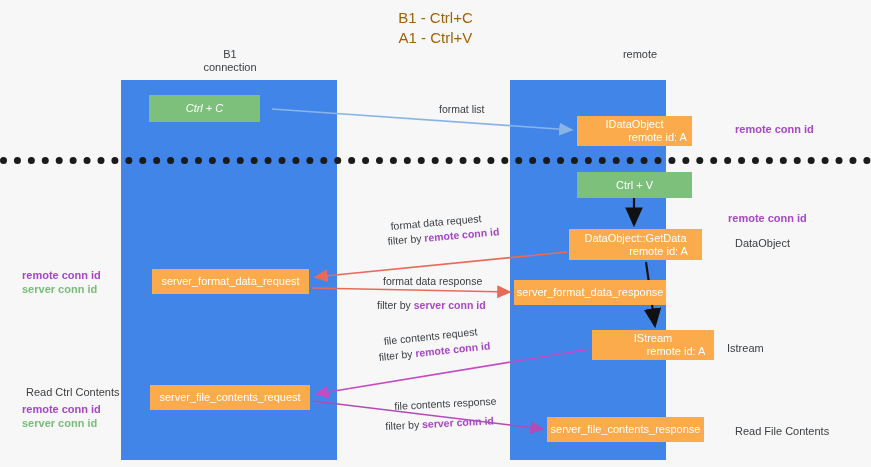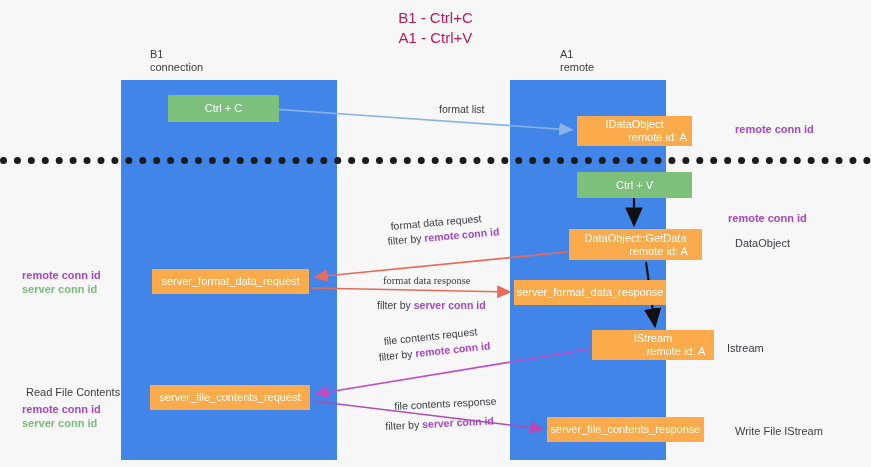--- a/index.html
+++ b/index.html
@@ -2,45 +2,45 @@
 <html><head>
 <meta charset="utf-8">
 <style>
   html,body{margin:0;padding:0;background:#f7f7f8;}
   body{width:871px;height:467px;position:relative;overflow:hidden;
        font-family:"Liberation Sans","DejaVu Sans",sans-serif;color:#3c4043;}
   .stage{position:absolute;inset:0;}
 
   
   .title{position:absolute;left:0;top:8px;width:871px;text-align:center;
-         font-size:15px;line-height:20px;color:#be185d;white-space:pre-line;}
-
-  
-  .colhead{position:absolute;text-align:left;font-size:11px;line-height:13px;color:#3c4043;}
+         font-size:15px;line-height:20px;color:#a16207;white-space:pre-line;}
+
+  
+  .colhead{position:absolute;text-align:center;font-size:11px;line-height:13px;color:#3c4043;}
   #head-b1{left:150px;top:48px;width:160px;}
   #head-a1{left:560px;top:48px;width:160px;}
 
   
   .lane{position:absolute;background:#4285e8;top:80px;height:380px;}
   #lane-b1{left:121px;width:216px;}
   #lane-a1{left:510px;width:156px;}
 
   
   .divider{position:absolute;left:0;top:157px;width:871px;height:0;
            border-top:7px dotted #1b1b1b;}
 
   
   .box{position:absolute;box-sizing:border-box;display:flex;flex-direction:column;
        align-items:center;justify-content:center;text-align:center;
        font-size:11px;line-height:13px;color:#fff;padding:2px 4px;}
   .box.green{background:#7cc07c;}
   .box.orange{background:#fbab4c;}
   .box .l2{display:block;margin-left:46px;}
 
-  #box-ctrlc{left:168px;top:95px;width:111px;height:27px;}
+  #box-ctrlc{left:149px;top:95px;width:111px;height:27px;font-style:italic;}
   #box-idataobject{left:577px;top:116px;width:115px;height:30px;text-align:center;}
   #box-ctrlv{left:577px;top:172px;width:115px;height:26px;}
   #box-getdata{left:569px;top:229px;width:133px;height:31px;}
   #box-srv-fmt-req{left:152px;top:269px;width:157px;height:25px;}
   #box-srv-fmt-resp{left:514px;top:280px;width:152px;height:25px;}
   #box-istream{left:592px;top:330px;width:122px;height:30px;}
   #box-srv-file-req{left:150px;top:385px;width:160px;height:25px;}
   #box-srv-file-resp{left:547px;top:417px;width:157px;height:25px;}
 
   
@@ -57,21 +57,21 @@
   #lbl-left-ids{left:22px;top:268px;}
   #lbl-read-file{left:26px;top:385px;}
   #lbl-left-ids2{left:22px;top:402px;}
 
   
   .edge{position:absolute;font-size:10.5px;line-height:14px;color:#3c4043;
         white-space:nowrap;}
   #edge-format-list{left:399px;top:102px;margin-left:40px;}
   #edge-fdreq-1{left:390px;top:219px;transform:rotate(-5deg);transform-origin:left top;}
   #edge-fdreq-2{left:387px;top:234px;transform:rotate(-5deg);transform-origin:left top;}
-  #edge-fdresp-1{left:383px;top:274px;font-family:Liberation Serif, serif;}
+  #edge-fdresp-1{left:383px;top:274px;}
   #edge-fdresp-2{left:377px;top:298px;}
   #edge-fcreq-1{left:383px;top:334px;transform:rotate(-6deg);transform-origin:left top;}
   #edge-fcreq-2{left:378px;top:350px;transform:rotate(-6deg);transform-origin:left top;}
   #edge-fcresp-1{left:394px;top:399px;transform:rotate(-3deg);transform-origin:left top;}
   #edge-fcresp-2{left:385px;top:419px;transform:rotate(-3deg);transform-origin:left top;}
 
   svg.arrows{position:absolute;left:0;top:0;width:871px;height:467px;
              pointer-events:none;}
 </style>
 </head>
@@ -80,21 +80,20 @@
 <div class="stage">
 
   <div class="title">B1 - Ctrl+C
 A1 - Ctrl+V</div>
 
   <div class="colhead" id="head-b1">
     <div>B1</div>
     <div>connection</div>
   </div>
   <div class="colhead" id="head-a1">
-    <div>A1</div>
     <div>remote</div>
   </div>
 
   <div class="lane" id="lane-b1"></div>
   <div class="lane" id="lane-a1"></div>
 
   <svg class="arrows">
     <defs>
       <marker id="ah-blue" markerWidth="9" markerHeight="8" refX="8" refY="4" orient="auto">
         <path d="M0,0 L9,4 L0,8 z" fill="#8ab4e8"></path>
@@ -178,28 +177,28 @@
   <div class="edge" id="edge-fcreq-1">file contents request</div>
   <div class="edge" id="edge-fcreq-2"><span>filter by </span><span class="purple">remote conn id</span></div>
 
   <div class="edge" id="edge-fcresp-1">file contents response</div>
   <div class="edge" id="edge-fcresp-2"><span>filter by </span><span class="purple">server conn id</span></div>
 
   <div class="side purple" id="lbl-remote-conn-1">remote conn id</div>
   <div class="side purple" id="lbl-remote-conn-2">remote conn id</div>
   <div class="side dark" id="lbl-dataobject">DataObject</div>
   <div class="side dark" id="lbl-istream">Istream</div>
-  <div class="side dark" id="lbl-write-file">Write File IStream</div>
+  <div class="side dark" id="lbl-write-file">Read File Contents</div>
 
   <div class="side" id="lbl-left-ids">
     <div class="purple">remote conn id</div>
     <div class="greenid">server conn id</div>
   </div>
 
-  <div class="side dark" id="lbl-read-file">Read File Contents</div>
+  <div class="side dark" id="lbl-read-file">Read Ctrl Contents</div>
 
   <div class="side" id="lbl-left-ids2">
     <div class="purple">remote conn id</div>
     <div class="greenid">server conn id</div>
   </div>
 
   <div class="divider"></div>
 
 </div>
 

